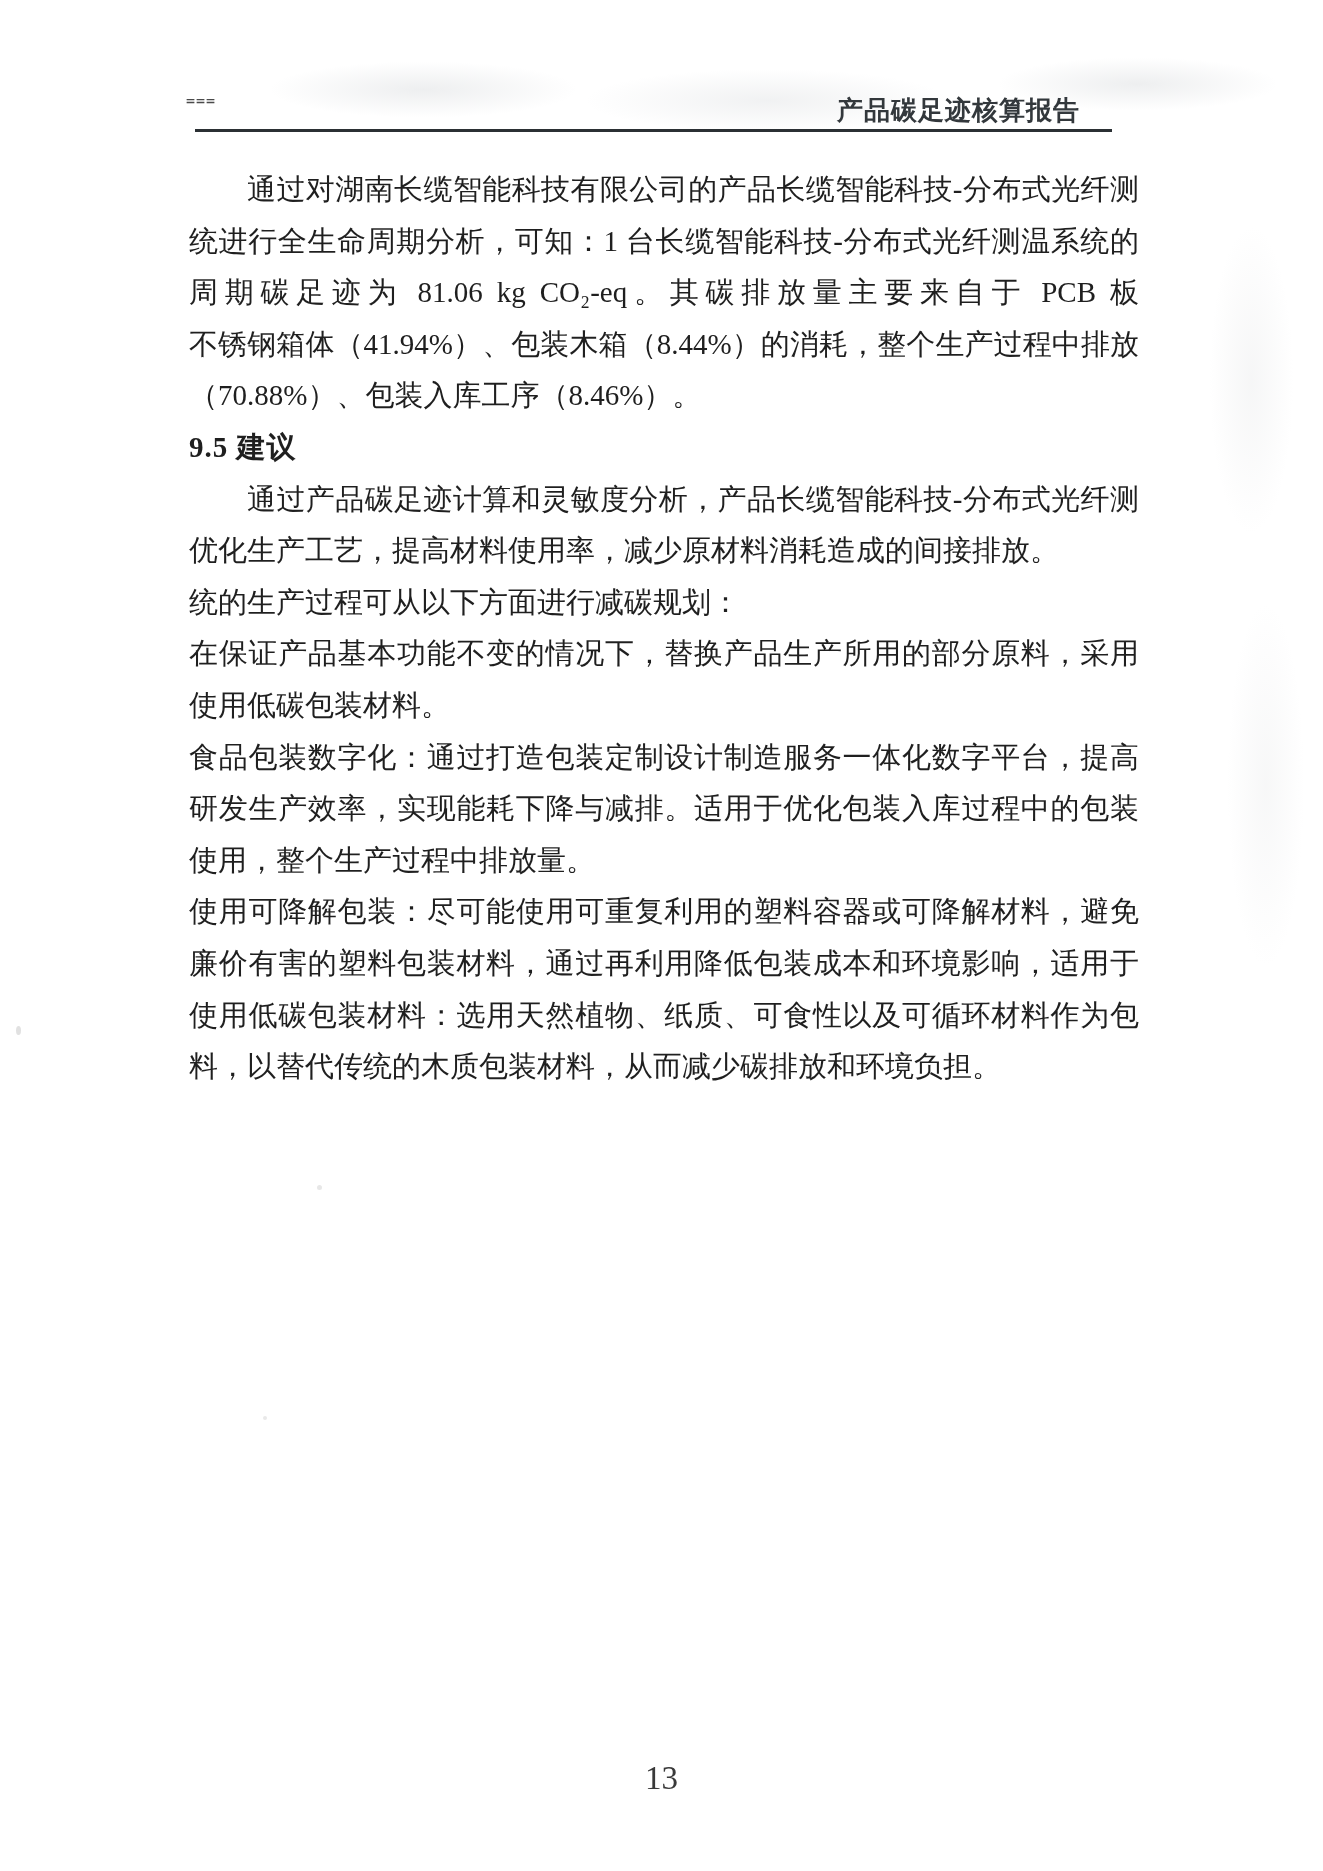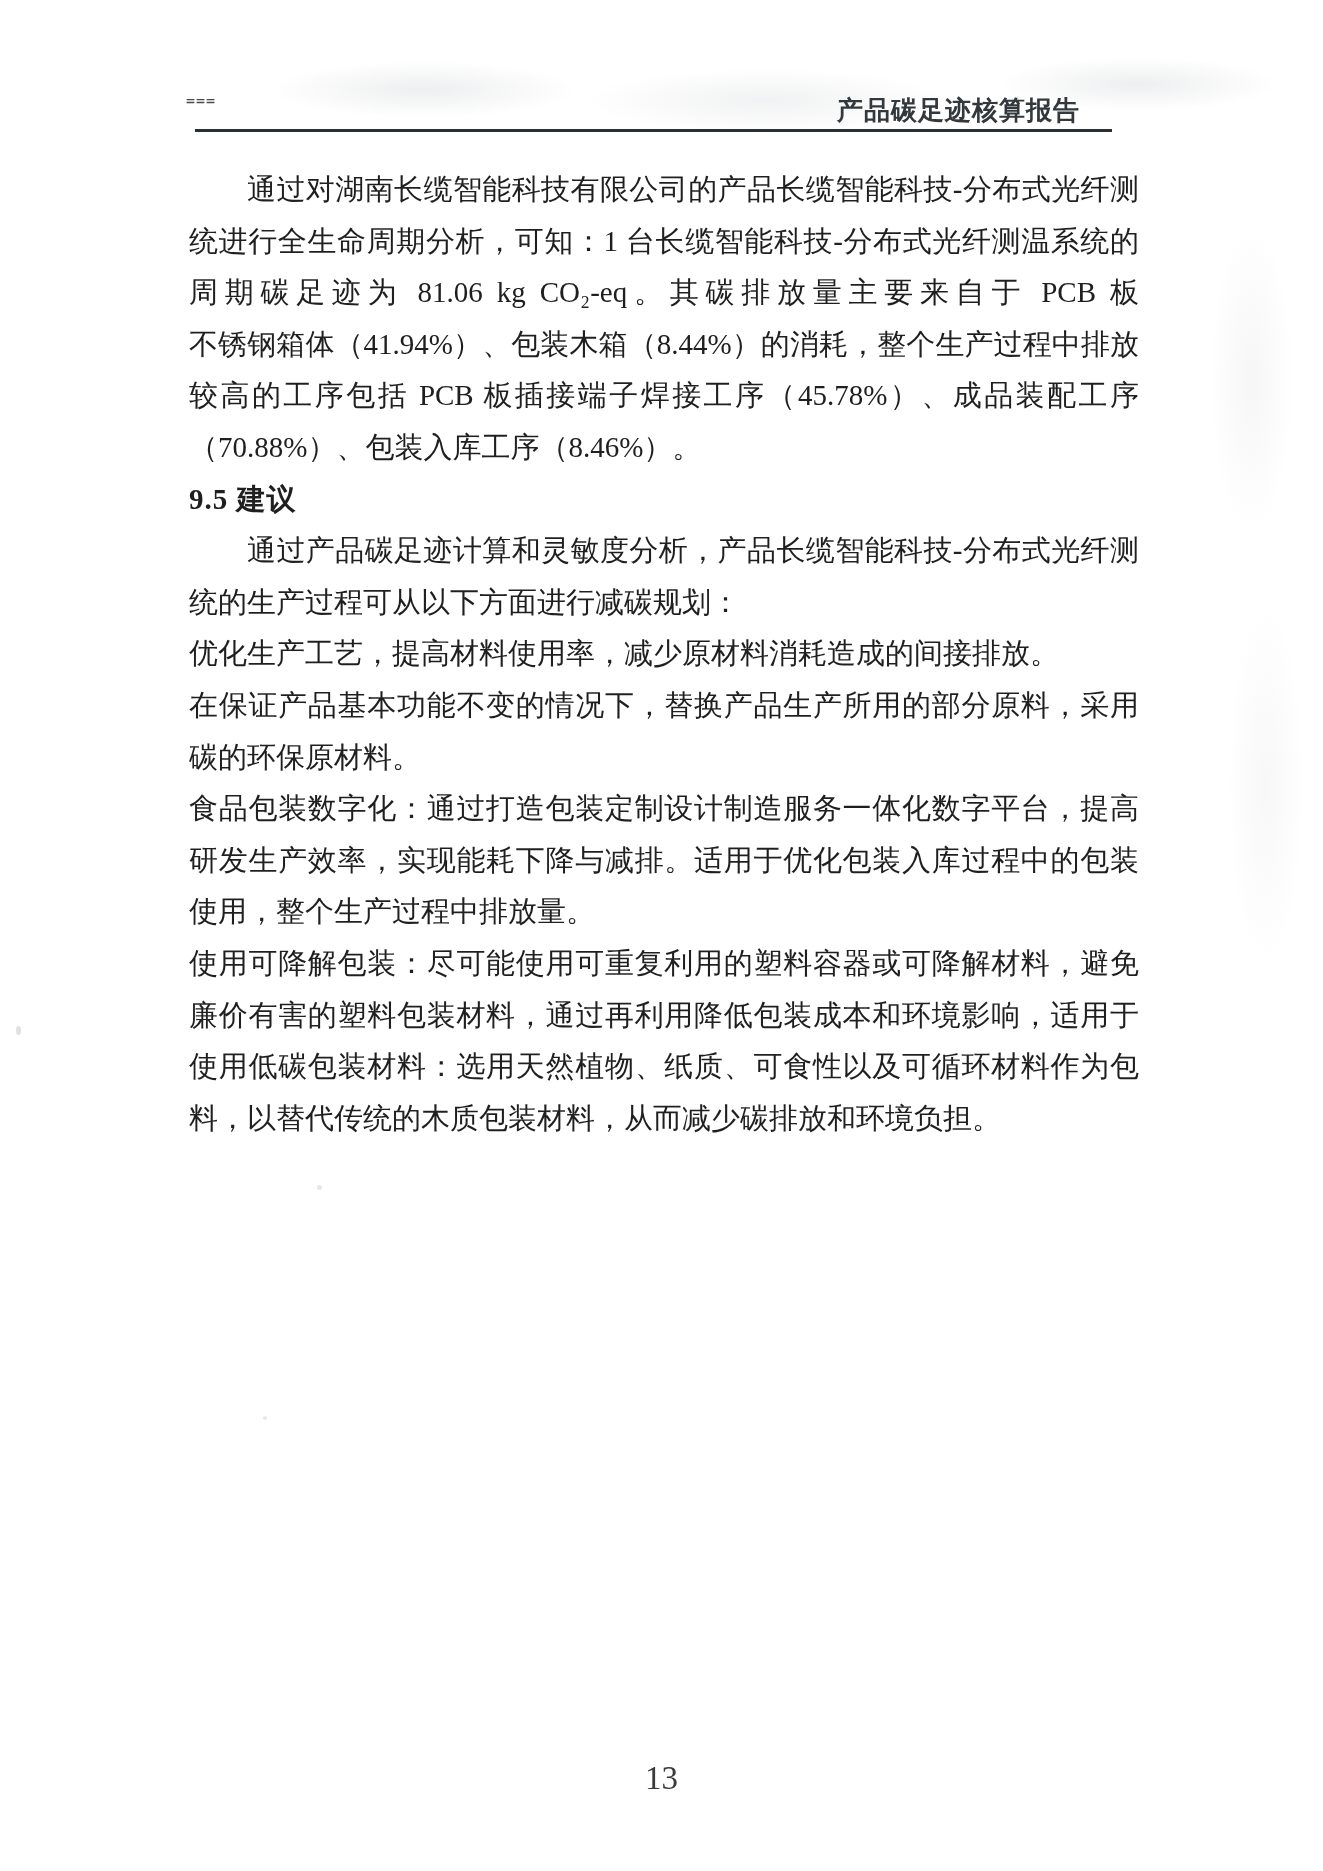--- a/index.html
+++ b/index.html
@@ -118,28 +118,27 @@
     <span class="logo-mark">===</span>
     <span class="header-title">产品碳足迹核算报告</span>
     <div class="header-rule"></div>
   </header>
 
   <main class="body-text" id="body-lines">
       <div class="line indent-justify">通过对湖南长缆智能科技有限公司的产品长缆智能科技-分布式光纤测温系</div>
       <div class="line justify">统进行全生命周期分析，可知：1 台长缆智能科技-分布式光纤测温系统的生命</div>
       <div class="line justify">周期碳足迹为 81.06 kg CO₂-eq。其碳排放量主要来自于 PCB 板（44.87%）、</div>
       <div class="line justify">不锈钢箱体（41.94%）、包装木箱（8.44%）的消耗，整个生产过程中排放量</div>
-      <div class="line justify">较高的工序包括 PCB 板插接端子焊接工序（45.78%）、成品装配工序</div>
       <div class="line left">（70.88%）、包装入库工序（8.46%）。</div>
       <div class="line heading">9.5 建议</div>
       <div class="line indent-justify">通过产品碳足迹计算和灵敏度分析，产品长缆智能科技-分布式光纤测温系</div>
+      <div class="line left">优化生产工艺，提高材料使用率，减少原材料消耗造成的间接排放。</div>
       <div class="line left">统的生产过程可从以下方面进行减碳规划：</div>
-      <div class="line left">优化生产工艺，提高材料使用率，减少原材料消耗造成的间接排放。</div>
       <div class="line justify">在保证产品基本功能不变的情况下，替换产品生产所用的部分原料，采用更低</div>
-      <div class="line left">碳的环保原材料。</div>
+      <div class="line left">使用低碳包装材料。</div>
       <div class="line justify">食品包装数字化：通过打造包装定制设计制造服务一体化数字平台，提高包装</div>
       <div class="line justify">研发生产效率，实现能耗下降与减排。适用于优化包装入库过程中的包装材料</div>
       <div class="line left">使用，整个生产过程中排放量。</div>
       <div class="line justify">使用可降解包装：尽可能使用可重复利用的塑料容器或可降解材料，避免使用</div>
       <div class="line justify">廉价有害的塑料包装材料，通过再利用降低包装成本和环境影响，适用于减少</div>
       <div class="line justify">使用低碳包装材料：选用天然植物、纸质、可食性以及可循环材料作为包装材</div>
       <div class="line left">料，以替代传统的木质包装材料，从而减少碳排放和环境负担。</div>
     </main>
 
   <footer class="footer">

